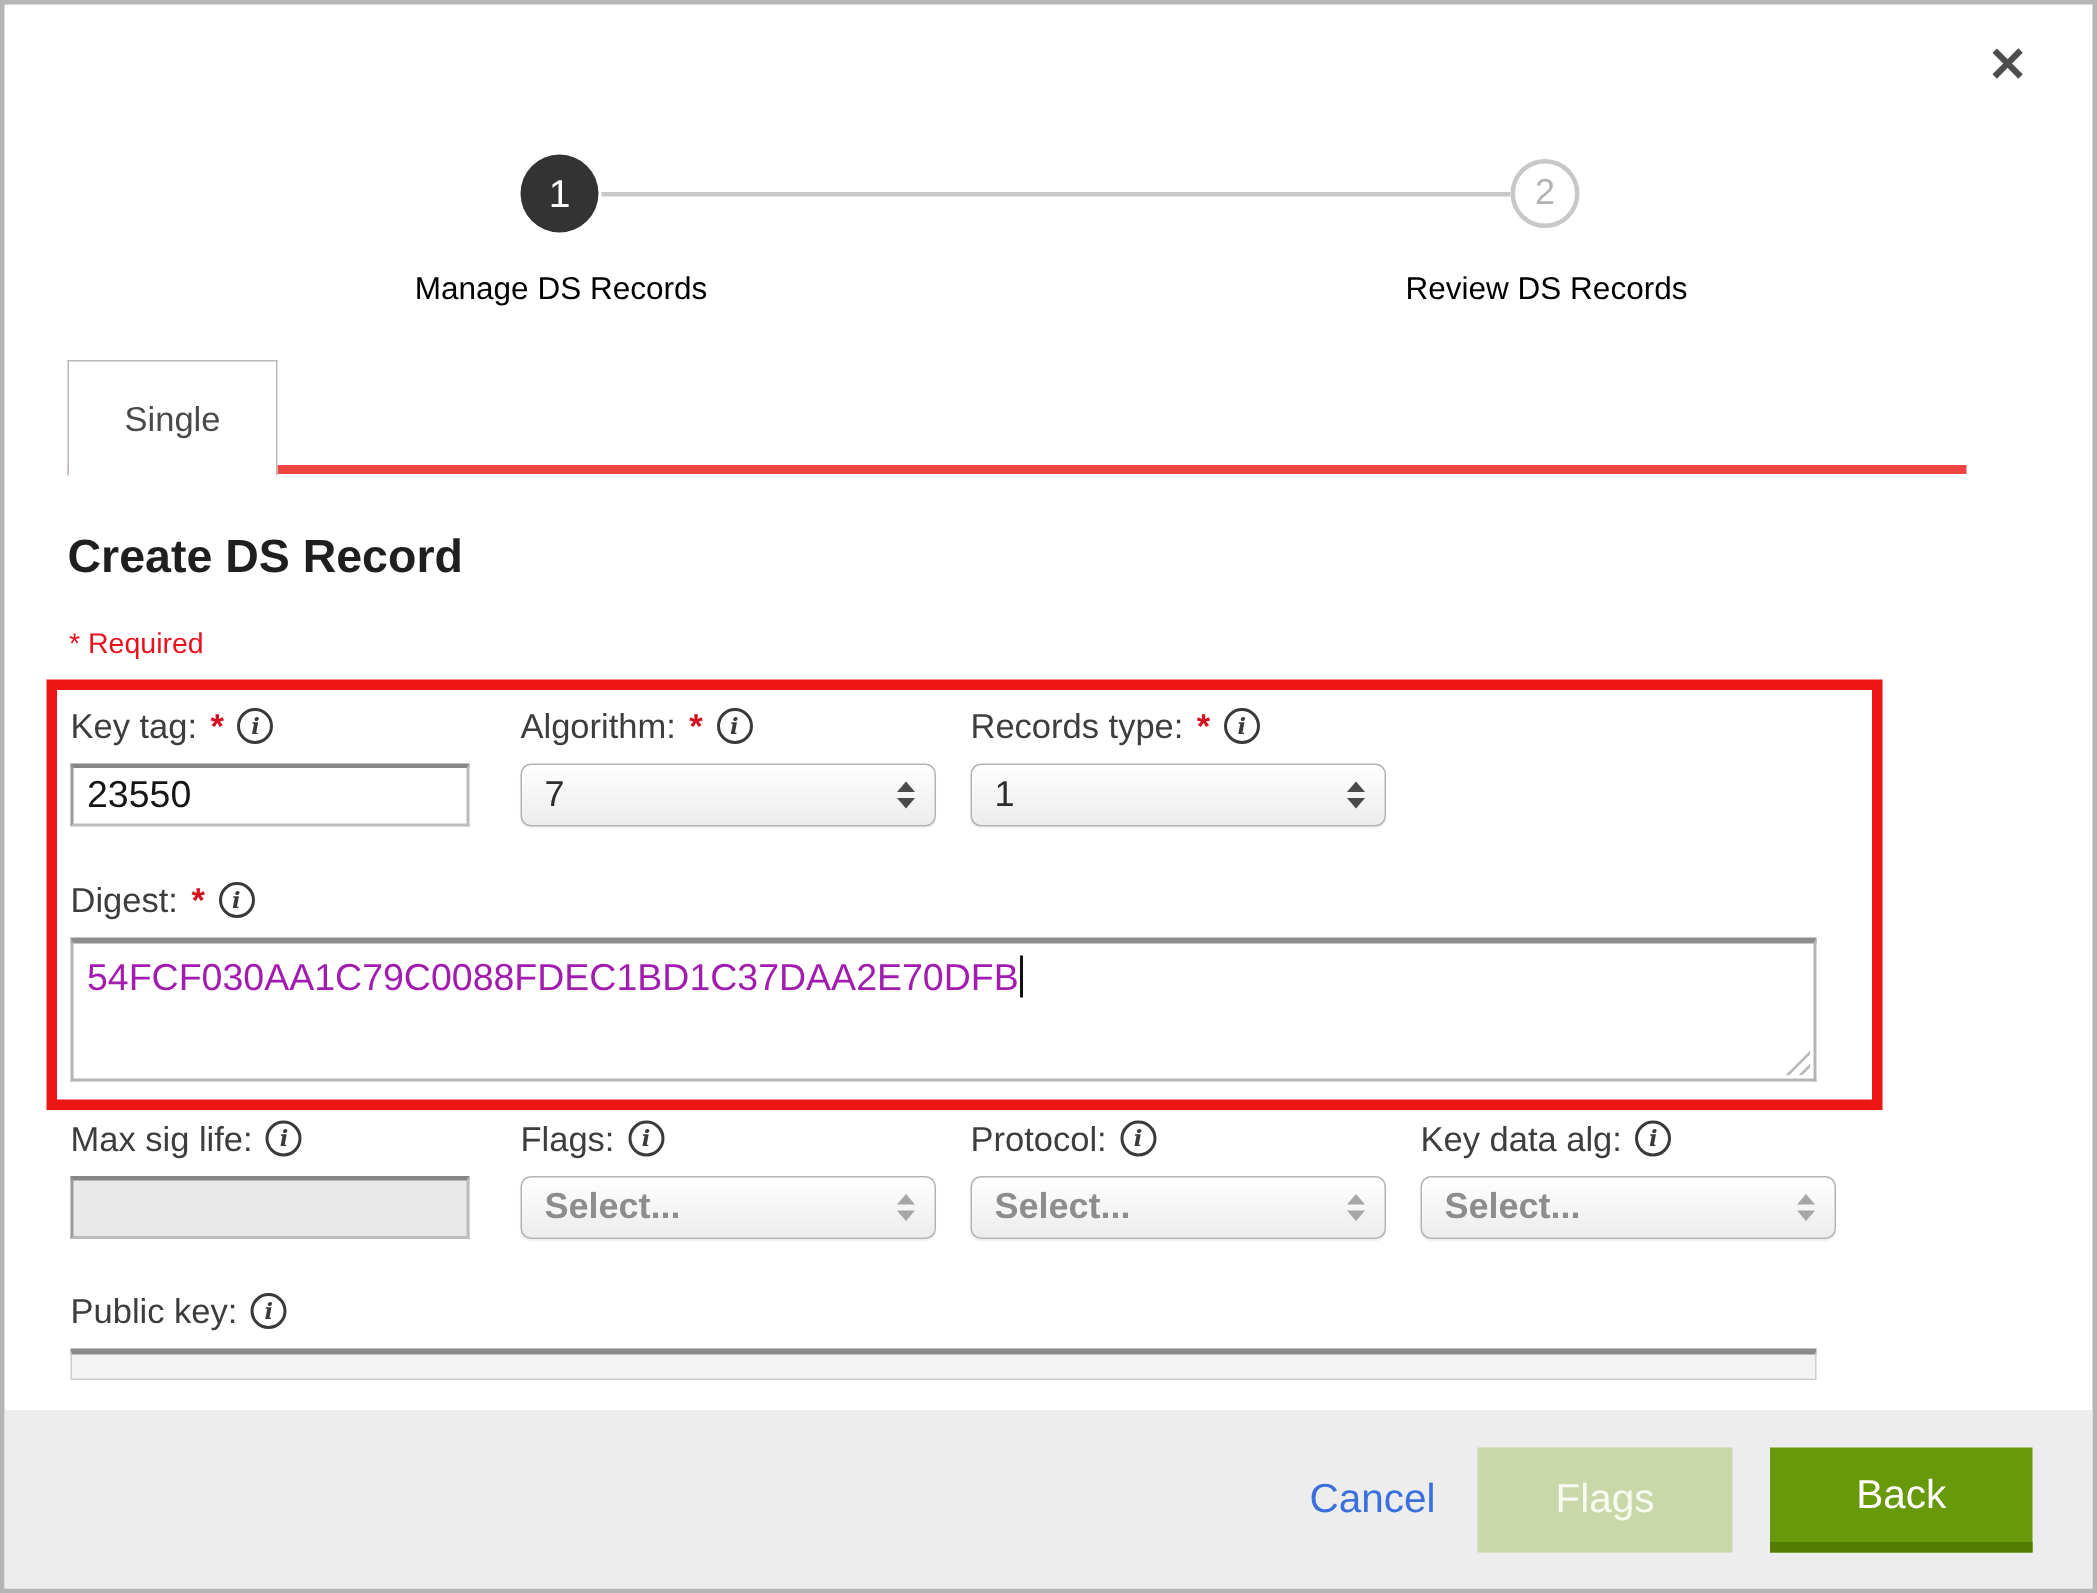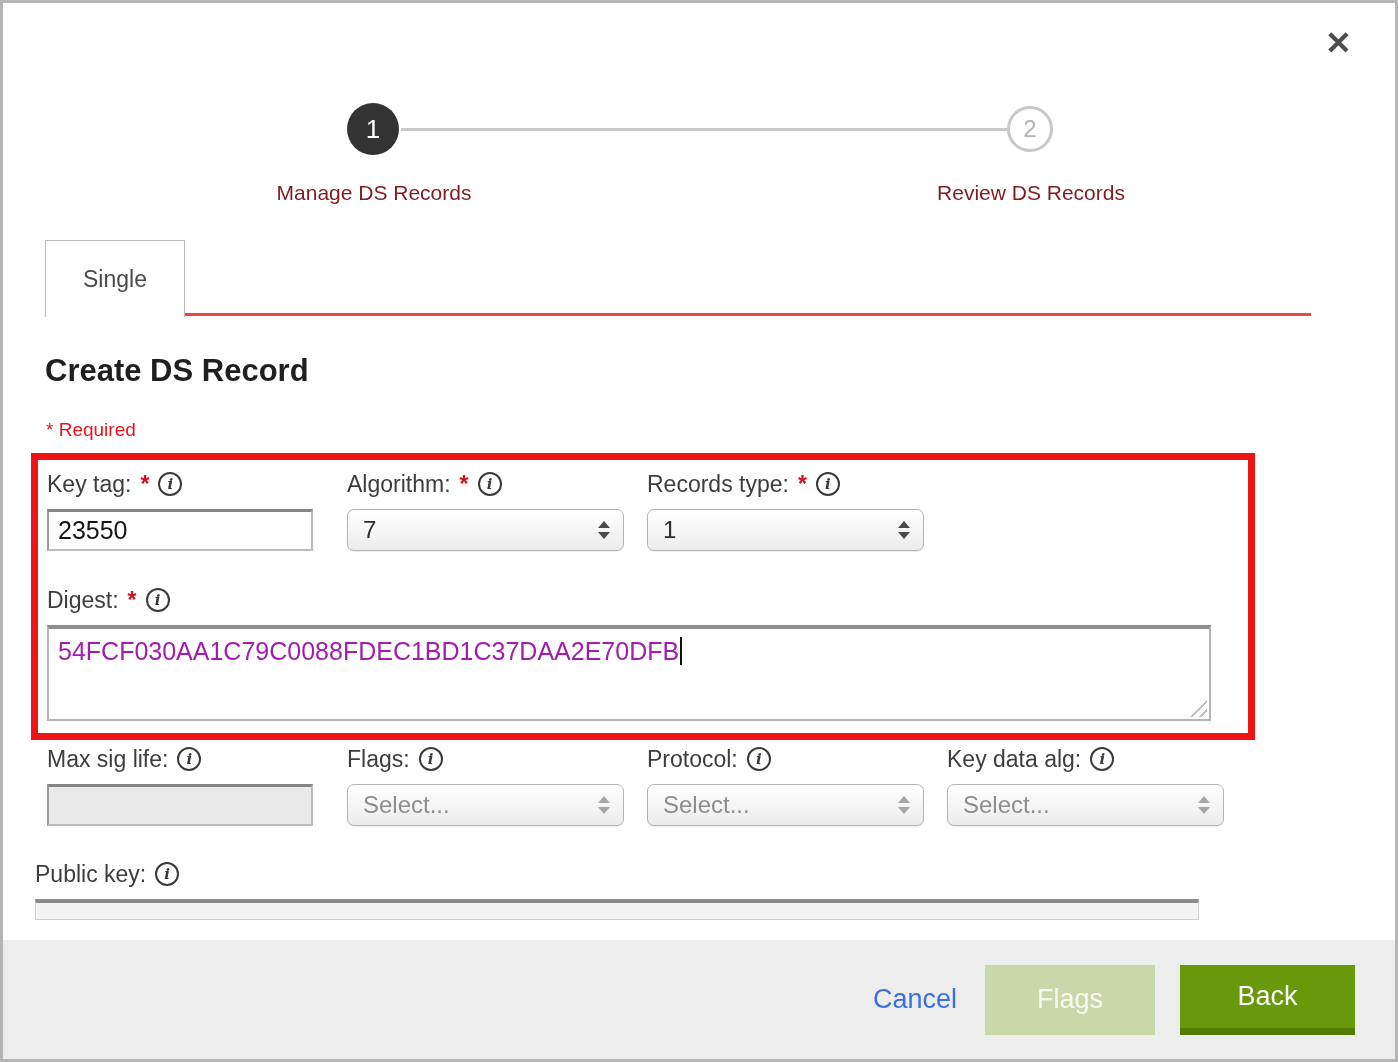--- a/index.html
+++ b/index.html
@@ -10,61 +10,61 @@
   }
 
   
   .close-btn { position:absolute; left:1322px; top:24px; font-size:32px; color:#4d4d4d; cursor:pointer; font-weight:bold; line-height:1; }
 
   
   .step-circle { position:absolute; border-radius:50%; text-align:center; }
   .step-1 { left:344px; top:100px; width:52px; height:52px; background:#333333; color:#fff; font-size:26px; line-height:52px; }
   .step-2 { left:1004px; top:103px; width:46px; height:46px; background:#fff; border:3px solid #c8c8c8; color:#b2b2b2; font-size:24px; line-height:40px; }
   .step-line { position:absolute; left:398px; top:125px; width:606px; height:3px; background:#c8c8c8; }
-  .step-label { position:absolute; width:320px; text-align:center; font-size:21px; color:#7f1d1d; }
+  .step-label { position:absolute; width:320px; text-align:center; font-size:21px; color:#000000; }
   .step-label-1 { left:211px; top:178px; }
   .step-label-2 { left:868px; top:178px; }
 
   
-  .tabbar { position:absolute; left:42px; top:237px; width:1266px; height:76px; border-bottom:3px solid #ef4444; }
+  .tabbar { position:absolute; left:42px; top:237px; width:1266px; height:76px; border-bottom:6px solid #ef4444; }
   .tab { display:flex; align-items:center; justify-content:center; font-size:23px; cursor:pointer; }
   .tab-single { position:absolute; left:0; top:0; width:140px; height:77px; background:#fff; border:1px solid #b9b9b9; border-bottom:none; color:#4a4a4a; z-index:2; }
   .tab-bulk { position:absolute; left:140px; top:0; width:146px; height:76px; color:#3d3d3d; }
 
   .page-title { position:absolute; left:42px; top:350px; font-size:31px; font-weight:bold; color:#1f1f1f; }
   .required-note { position:absolute; left:43px; top:416px; font-size:19px; color:#e8131d; }
 
   
   .annotation-box { position:absolute; left:28px; top:450px; width:1224px; height:287px; border:7px solid #ee1515; z-index:10; pointer-events:none; }
 
   
   .form-row { position:absolute; display:flex; }
   .row-1 { left:44px; top:466px; }
   .digest-group { position:absolute; left:44px; top:582px; }
   .row-3 { left:44px; top:741px; }
-  .pk-group { position:absolute; left:32px; top:856px;text-align:right; }
+  .pk-group { position:absolute; left:44px; top:856px;text-align:right; }
   .field { width:300px; }
 
   .label-row { display:flex; align-items:center; height:30px; font-size:23px; color:#3d3d3d; }
   .req-star { color:#d40f1e; margin-left:9px; font-size:23px; font-weight:bold; }
   .info-icon { width:24px; height:24px; border:2.5px solid #3a3a3a; border-radius:50%;
     display:inline-flex; align-items:center; justify-content:center; margin-left:9px;
     font-family:"DejaVu Serif", serif; font-style:italic; font-weight:bold; font-size:15px; color:#3a3a3a; flex:0 0 auto; }
 
   .control { margin-top:10px; }
 
   .text-input { width:266px; height:42px; border:2px solid #bcbcbc; border-top:3px solid #868686; border-left-color:#9b9b9b;
     background:#fff; font-size:25px; padding:17px 9px; color:#151515; font-family:"Liberation Sans", sans-serif; }
   .text-input.disabled { background:#e9e9e9; }
 
   .select { width:277px; height:42px; border:1px solid #b3b3b3; border-radius:7px;
     background:linear-gradient(#ffffff,#ececec); display:flex; align-items:center;
     padding:0 42px 0 15px; position:relative; font-size:24px; color:#2d2d2d; cursor:pointer;
     box-shadow:0 1px 1px rgba(0,0,0,.07); }
-  .select.placeholder { color:#8d8d8d; }
+  .select.placeholder { color:#8d8d8d;font-weight:bold; }
   .spinner { position:absolute; right:13px; top:50%; transform:translateY(-50%);
     display:flex; flex-direction:column; align-items:center; gap:4px; color:#4a4a4a; }
   .select.placeholder .spinner { color:#a6a6a6; }
   .tri-up { width:0; height:0; border-left:6px solid transparent; border-right:6px solid transparent; border-bottom:7px solid currentColor; }
   .tri-down { width:0; height:0; border-left:6px solid transparent; border-right:6px solid transparent; border-top:7px solid currentColor; }
 
   .textarea { width:1164px; height:96px; border:2px solid #b5b5b5; border-top:4px solid #8e8e8e;
     background:#fff; font-size:25px; padding:8px 9px; color:#a21caf; position:relative; overflow:hidden; }
   .caret { display:inline-block; width:2px; height:28px; background:#111; vertical-align:-5px; margin-left:1px; }
   .resize-grip { position:absolute; right:2px; bottom:2px; width:17px; height:17px;

